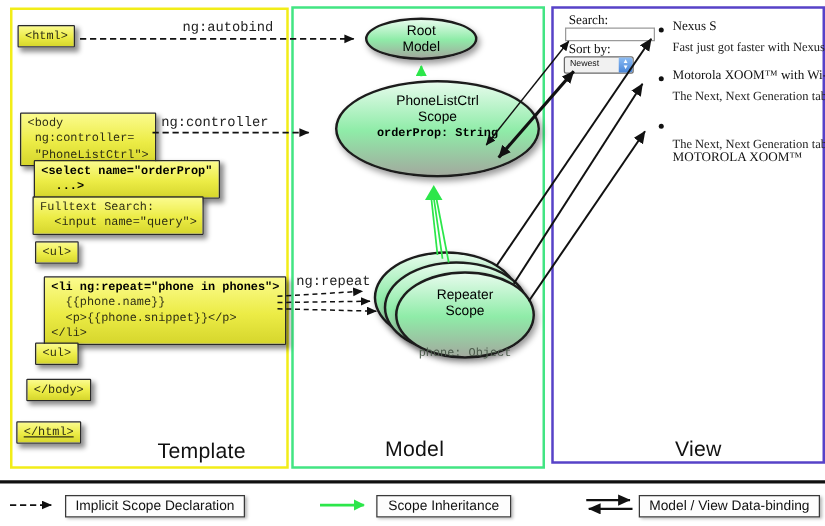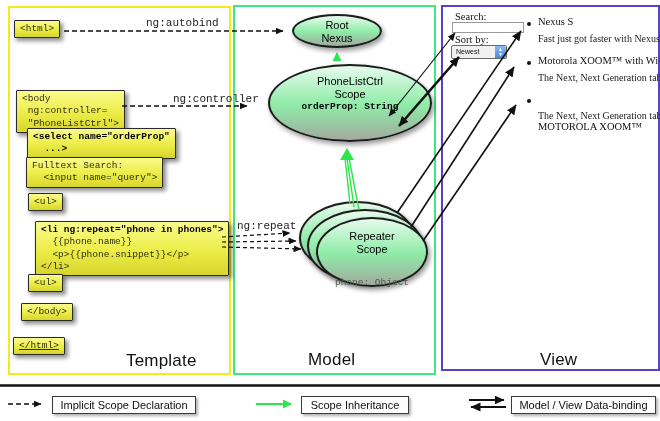--- a/index.html
+++ b/index.html
@@ -71,26 +71,26 @@
   &lt;input name="query"&gt;</div>
   <div class="code" style="left:28px;top:193px;">&lt;ul&gt;</div>
   <div class="code" style="left:35px;top:221px;"><span class="bold">&lt;li ng:repeat="phone in phones"&gt;</span><br><span>  {{phone.name}}
   &lt;p&gt;{{phone.snippet}}&lt;/p&gt;
 &lt;/li&gt;</span></div>
   <div class="code" style="left:28px;top:274px;">&lt;ul&gt;</div>
   <div class="code" style="left:21px;top:303px;">&lt;/body&gt;</div>
   <div class="code" style="left:13px;top:337px;text-decoration:underline;">&lt;/html&gt;</div>
 
   <div class="directive" style="left:146px;top:17px;">ng:autobind</div>
-  <div class="directive" style="left:129px;top:93px;padding-left:44px;">ng:controller</div>
+  <div class="directive" style="left:129px;top:93px;">ng:controller</div>
   <div class="directive" style="left:237px;top:220px;">ng:repeat</div>
 
   <div class="ellipse" style="left:292px;top:14px;width:90px;height:34px;padding-top:3px;box-sizing:border-box;">
     <div class="ellipse-title">Root
-Nexus</div>
+Model</div>
   </div>
 
   <div class="ellipse" style="left:268px;top:64px;width:164px;height:78px;padding-top:9px;box-sizing:border-box;">
     <div class="ellipse-title">PhoneListCtrl
 Scope</div>
     <div class="ellipse-props-bold">orderProp: String</div>
   </div>
 
   <div class="ellipse" style="left:299px;top:201px;width:112px;height:70px;"></div>
   <div class="ellipse" style="left:307px;top:209px;width:112px;height:70px;"></div>

